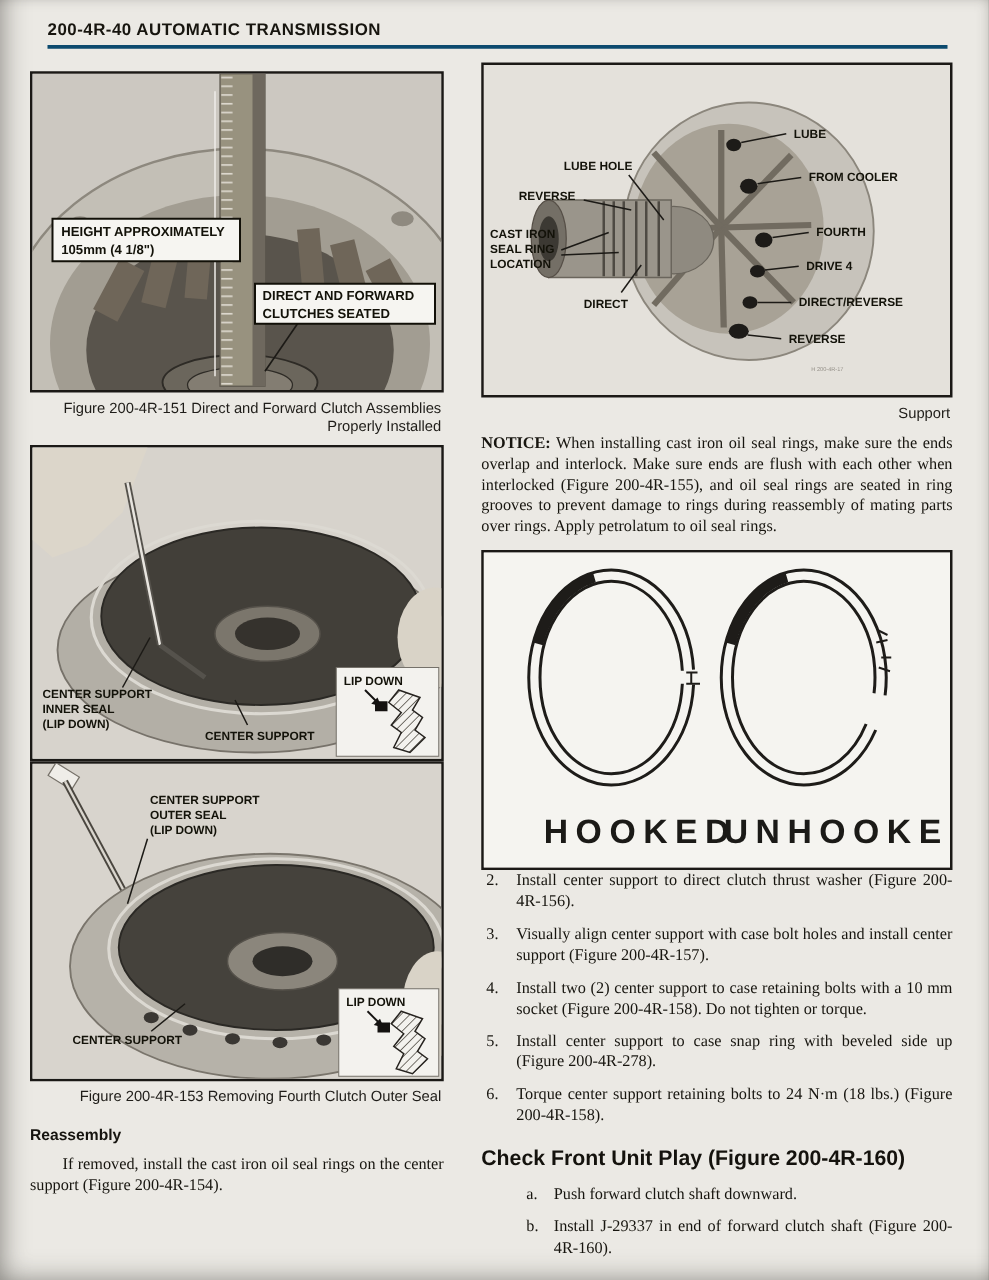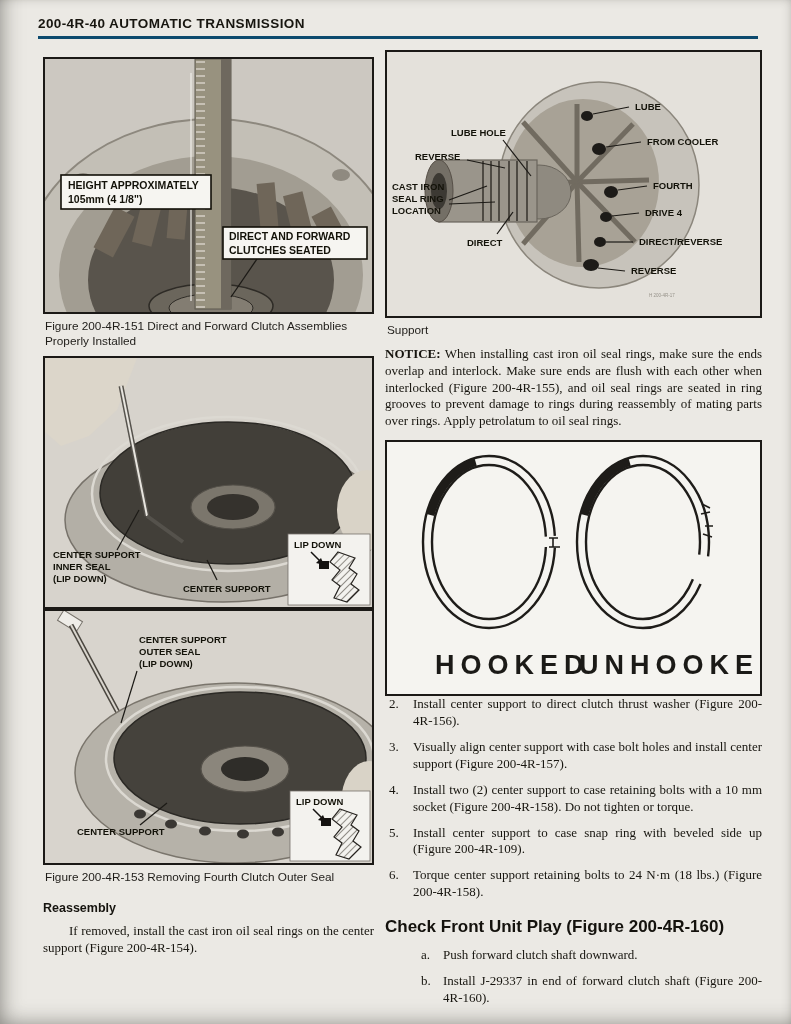--- a/index.html
+++ b/index.html
@@ -2,25 +2,25 @@
 <html><head>
 <meta charset="utf-8">
 <style>
   html,body{margin:0;padding:0;}
   body{background:#8e8c86;font-family:"Liberation Sans",sans-serif;}
   .page{position:relative;width:791px;height:1024px;margin:0 auto;background:#ebe9e4;
         box-shadow:inset 14px -12px 22px -14px rgba(55,53,48,.6), inset -7px 6px 12px -10px rgba(55,53,48,.45);
         overflow:hidden;}
   .hdr{position:absolute;left:38px;top:16px;width:720px;padding-bottom:5px;
        border-bottom:3px solid #0c4a6e;font-size:13.5px;font-weight:bold;color:#17150f;letter-spacing:.4px;}
-  .col-l{position:absolute;left:43px;top:57px;width:331px;}
+  .col-l{position:absolute;left:24px;top:57px;width:331px;}
   .col-r{position:absolute;left:385px;top:50px;width:377px;}
   .figbox{border:2px solid #1b1916;background:#f1efeb;}
   .figbox svg{display:block;width:100%;height:auto;}
-  .cap{font-size:11.8px;color:#1f1d19;text-align:left;line-height:1.25;margin:5px 2px 8px 2px;}
+  .cap{font-size:11.8px;color:#1f1d19;text-align:right;line-height:1.25;margin:5px 2px 8px 2px;}
   .serif{font-family:"Liberation Serif",serif;font-size:13px;color:#17150f;line-height:1.3;text-align:justify;}
   .h-sub{font-size:12.5px;font-weight:bold;color:#16140f;margin:16px 0 8px 0;}
   .h-big{font-size:17px;font-weight:bold;color:#14120d;margin:16px 0 10px 0;}
   .indent{text-indent:26px;}
   .step{display:flex;margin:0 0 9px 4px;}
   .step .n{width:24px;flex:0 0 24px;font-family:"Liberation Serif",serif;font-size:13px;color:#17150f;}
   .step .t{flex:1;}
   .sub{display:flex;margin:0 0 9px 36px;}
   .sub .n{width:22px;flex:0 0 22px;font-family:"Liberation Serif",serif;font-size:13px;color:#17150f;}
   .sub .t{flex:1;}
@@ -281,21 +281,21 @@
     <div class="step serif">
       <span class="n">3.</span>
       <span class="t">Visually align center support with case bolt holes and install center support (Figure 200-4R-157).</span>
     </div>
     <div class="step serif">
       <span class="n">4.</span>
       <span class="t">Install two (2) center support to case retaining bolts with a 10 mm socket (Figure 200-4R-158). Do not tighten or torque.</span>
     </div>
     <div class="step serif">
       <span class="n">5.</span>
-      <span class="t">Install center support to case snap ring with beveled side up (Figure 200-4R-109).</span>
+      <span class="t">Install center support to case snap ring with beveled side up (Figure 200-4R-278).</span>
     </div>
     <div class="step serif">
       <span class="n">6.</span>
       <span class="t">Torque center support retaining bolts to 24 N·m (18 lbs.) (Figure 200-4R-158).</span>
     </div>
 
     <div class="h-big">Check Front Unit Play (Figure 200-4R-160)</div>
 
     <div class="sub serif">
       <span class="n">a.</span>

